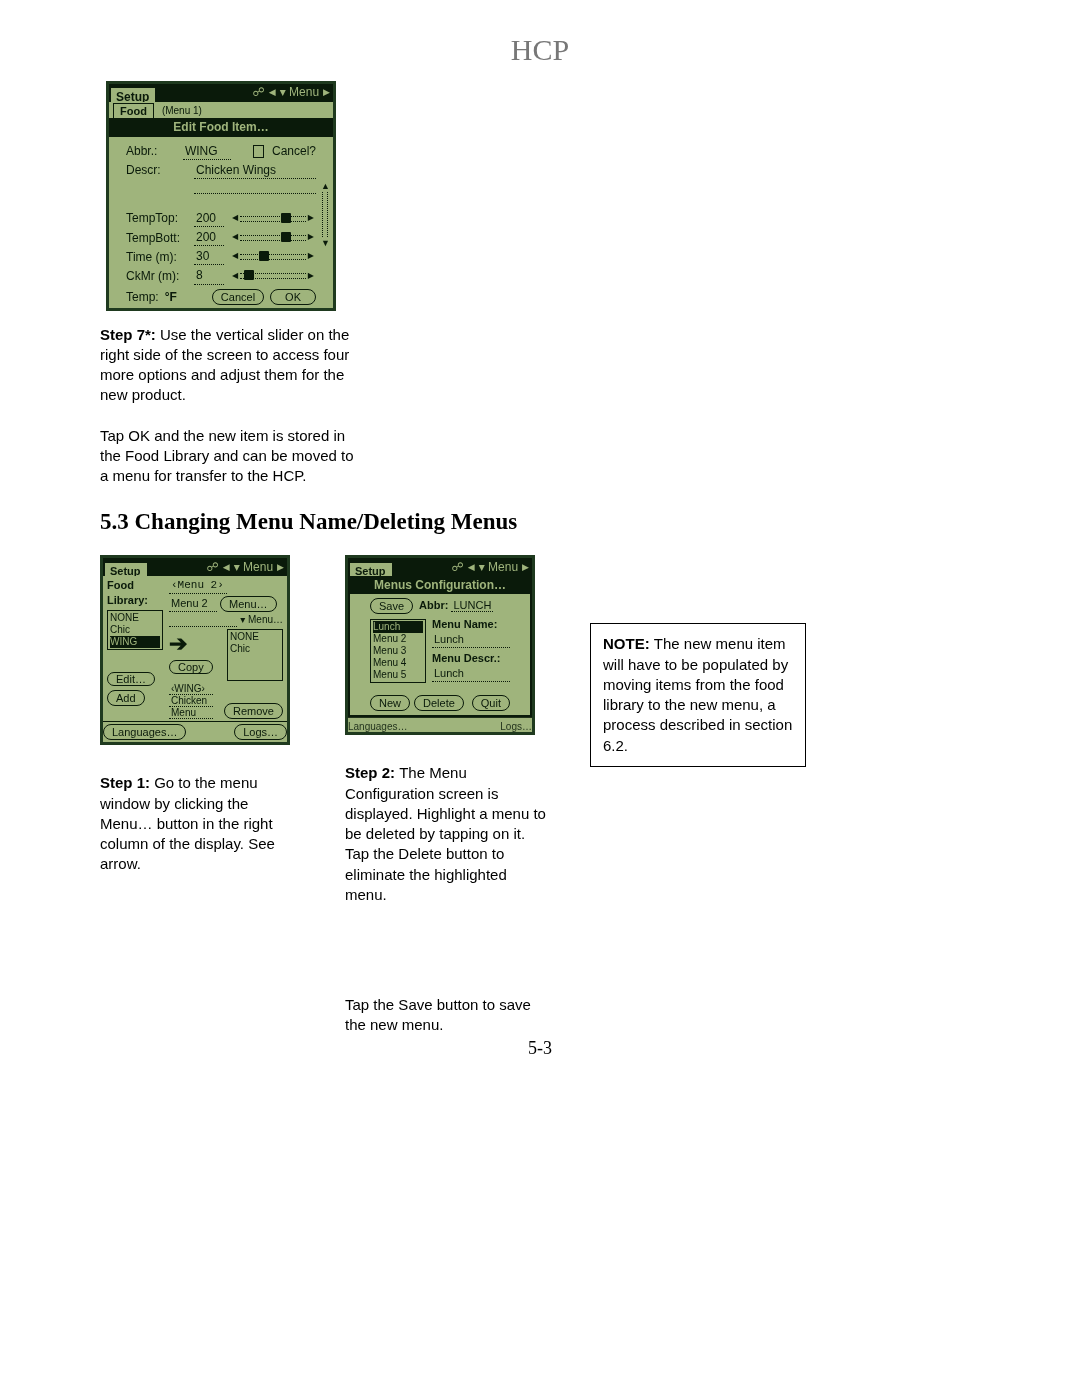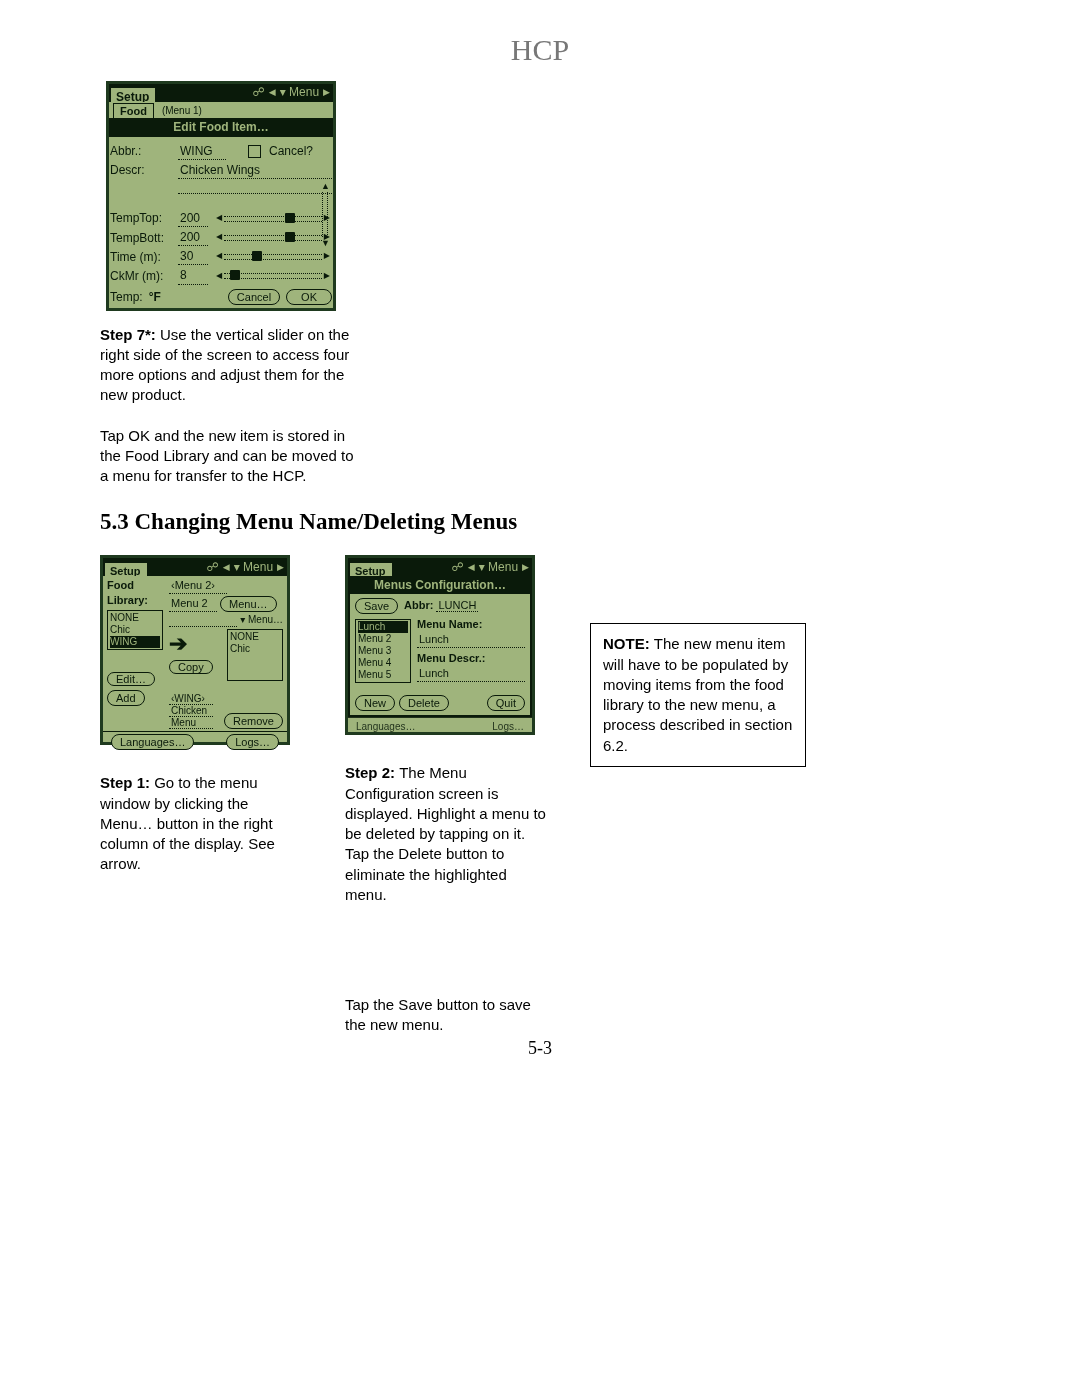--- a/index.html
+++ b/index.html
@@ -101,21 +101,21 @@
   }
 
   .modal-title {
     background: #0a1a0a;
     color: #9fb47c;
     font-weight: bold;
     text-align: center;
     padding: 1px 0;
     font-size: 12px;
   }
-  .palm-body { padding: 4px 1px; }
+  .palm-body { padding: 4px 17px; }
   .palm-body-frame { border: 2px solid #0a1a0a; margin: -2px 0 0 0; }
 
   .row { display: flex; align-items: center; gap: 6px; margin: 2px 0; }
   .lbl { width: 62px; }
   .dotval {
     border-bottom: 1.5px dotted #0a1a0a;
     min-width: 40px;
     padding: 0 2px;
   }
   .dotval-wide { flex: 1; border-bottom: 1.5px dotted #0a1a0a; min-height: 12px;}
@@ -181,21 +181,21 @@
   }
   .rightcol { flex:1; }
 
   .arrow-right {
     font-size: 22px; font-weight: bold; color:#0a1a0a;
     margin: 2px 0;
   }
 
   .footrow {
     display:flex; justify-content: space-between;
-    padding: 2px 8px 3px;
+    padding: 2px 0 3px;
     font-size: 10px;
     border-top: 1px solid #0a1a0a;
   }
 
   
   .cols { display:flex; gap:40px; align-items:flex-start; }
   .col { width: 205px; }
   .note-box {
     border: 1.5px solid #000;
     padding: 10px 12px;
@@ -334,41 +334,41 @@
               <div class="listbox">
                 <div>NONE</div>
                 <div>Chic</div>
                 <div class="sel">WING</div>
               </div>
               <div style="height:22px;"></div>
               <span class="pillbtn">Edit…</span><br>
               <span class="pillbtn" style="margin-top:3px; display:inline-block;">Add</span>
             </div>
             <div class="rightcol">
-              <div class="dotval" style="width:54px;">‹Menu 2›</div>
+              <div class="dotval" style="width:54px;font-family:Liberation Mono, monospace;">‹Menu 2›</div>
               <div style="display:flex; align-items:center; gap:3px; margin-top:2px;">
                 <span class="dotval" style="width:44px;">Menu 2</span>
                 <span class="pillbtn">Menu…</span>
               </div>
               <div style="display:flex; gap:3px; margin-top:1px;">
                 <span class="dotval-wide" style="flex:1;"></span>
                 <span style="font-size:10px;">▾ <span>Menu…</span></span>
               </div>
               <div style="display:flex; gap:4px;">
                 <div style="flex:1;">
                    <div class="arrow-right">➔</div>
                    <span class="pillbtn">Copy</span>
                 </div>
                 <div class="listbox">
                   <div>NONE</div>
                   <div>Chic</div>
                   <div style="height:24px;"></div>
                 </div>
               </div>
-              <div style="display:flex; gap:4px; align-items:flex-end; margin-top:12px;">
+              <div style="display:flex; gap:4px; align-items:flex-end; margin-top:2px;">
                 <div style="font-size:10px; line-height:11px;">
                   <div class="dotval">‹WING›</div>
                   <div class="dotval">Chicken</div>
                   <div class="dotval">Menu</div>
                 </div>
                 <span class="pillbtn" style="margin-left:auto;">Remove</span>
               </div>
             </div>
           </div>
         </div>
@@ -387,21 +387,21 @@
         <div class="palm-hdr">
           <span class="setup-tab">Setup</span>
           <span class="palm-hdr-right">
             <span>☍</span>
             <span class="tri">◀</span>
             <span>▾ <span>Menu</span></span>
             <span class="tri">▶</span>
           </span>
         </div>
         <div class="modal-title">Menus Configuration…</div>
-        <div class="palm-body palm-body-frame" style="padding:4px 5px;">
+        <div class="palm-body palm-body-frame" style="padding:4px 20px;">
           <div style="display:flex; gap:6px; align-items:flex-start;">
             <span class="pillbtn">Save</span>
             <div style="flex:1;">
               <div><b>Abbr:</b>
                 <span class="dotval">LUNCH</span></div>
             </div>
           </div>
           <div style="display:flex; gap:6px; margin-top:3px;">
             <div class="listbox" style="min-width:50px;">
               <div class="sel">Lunch</div>

